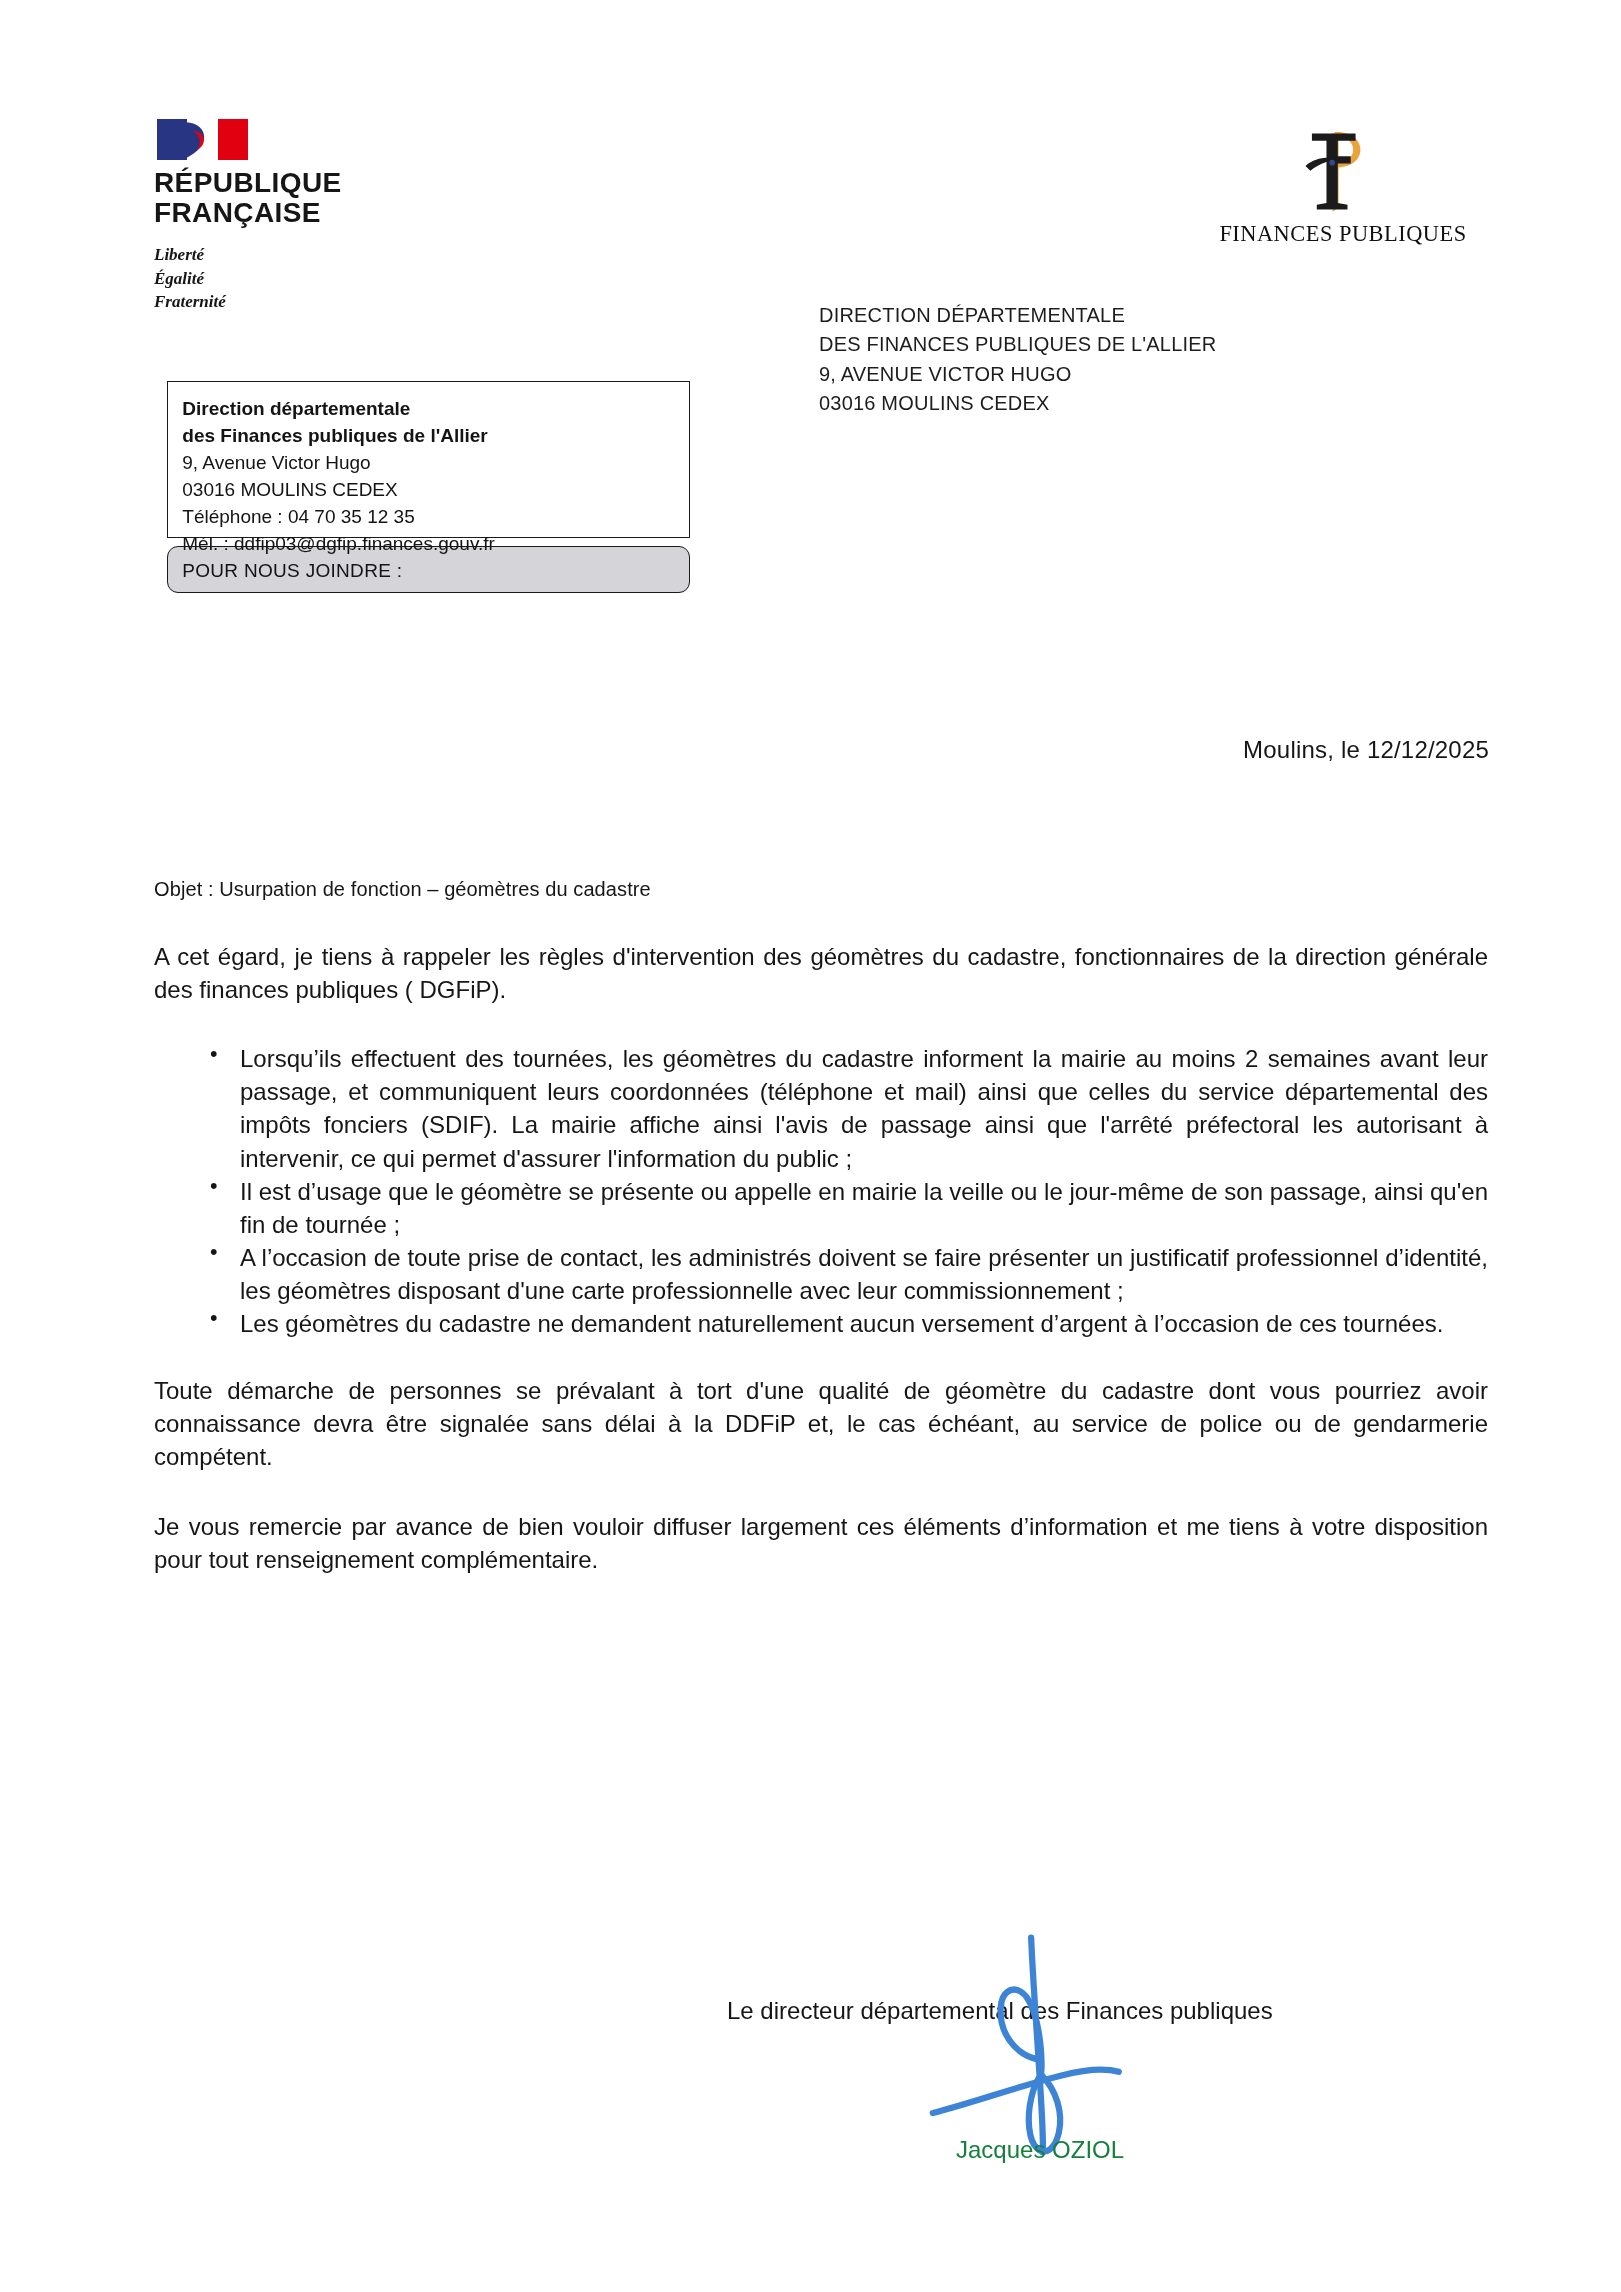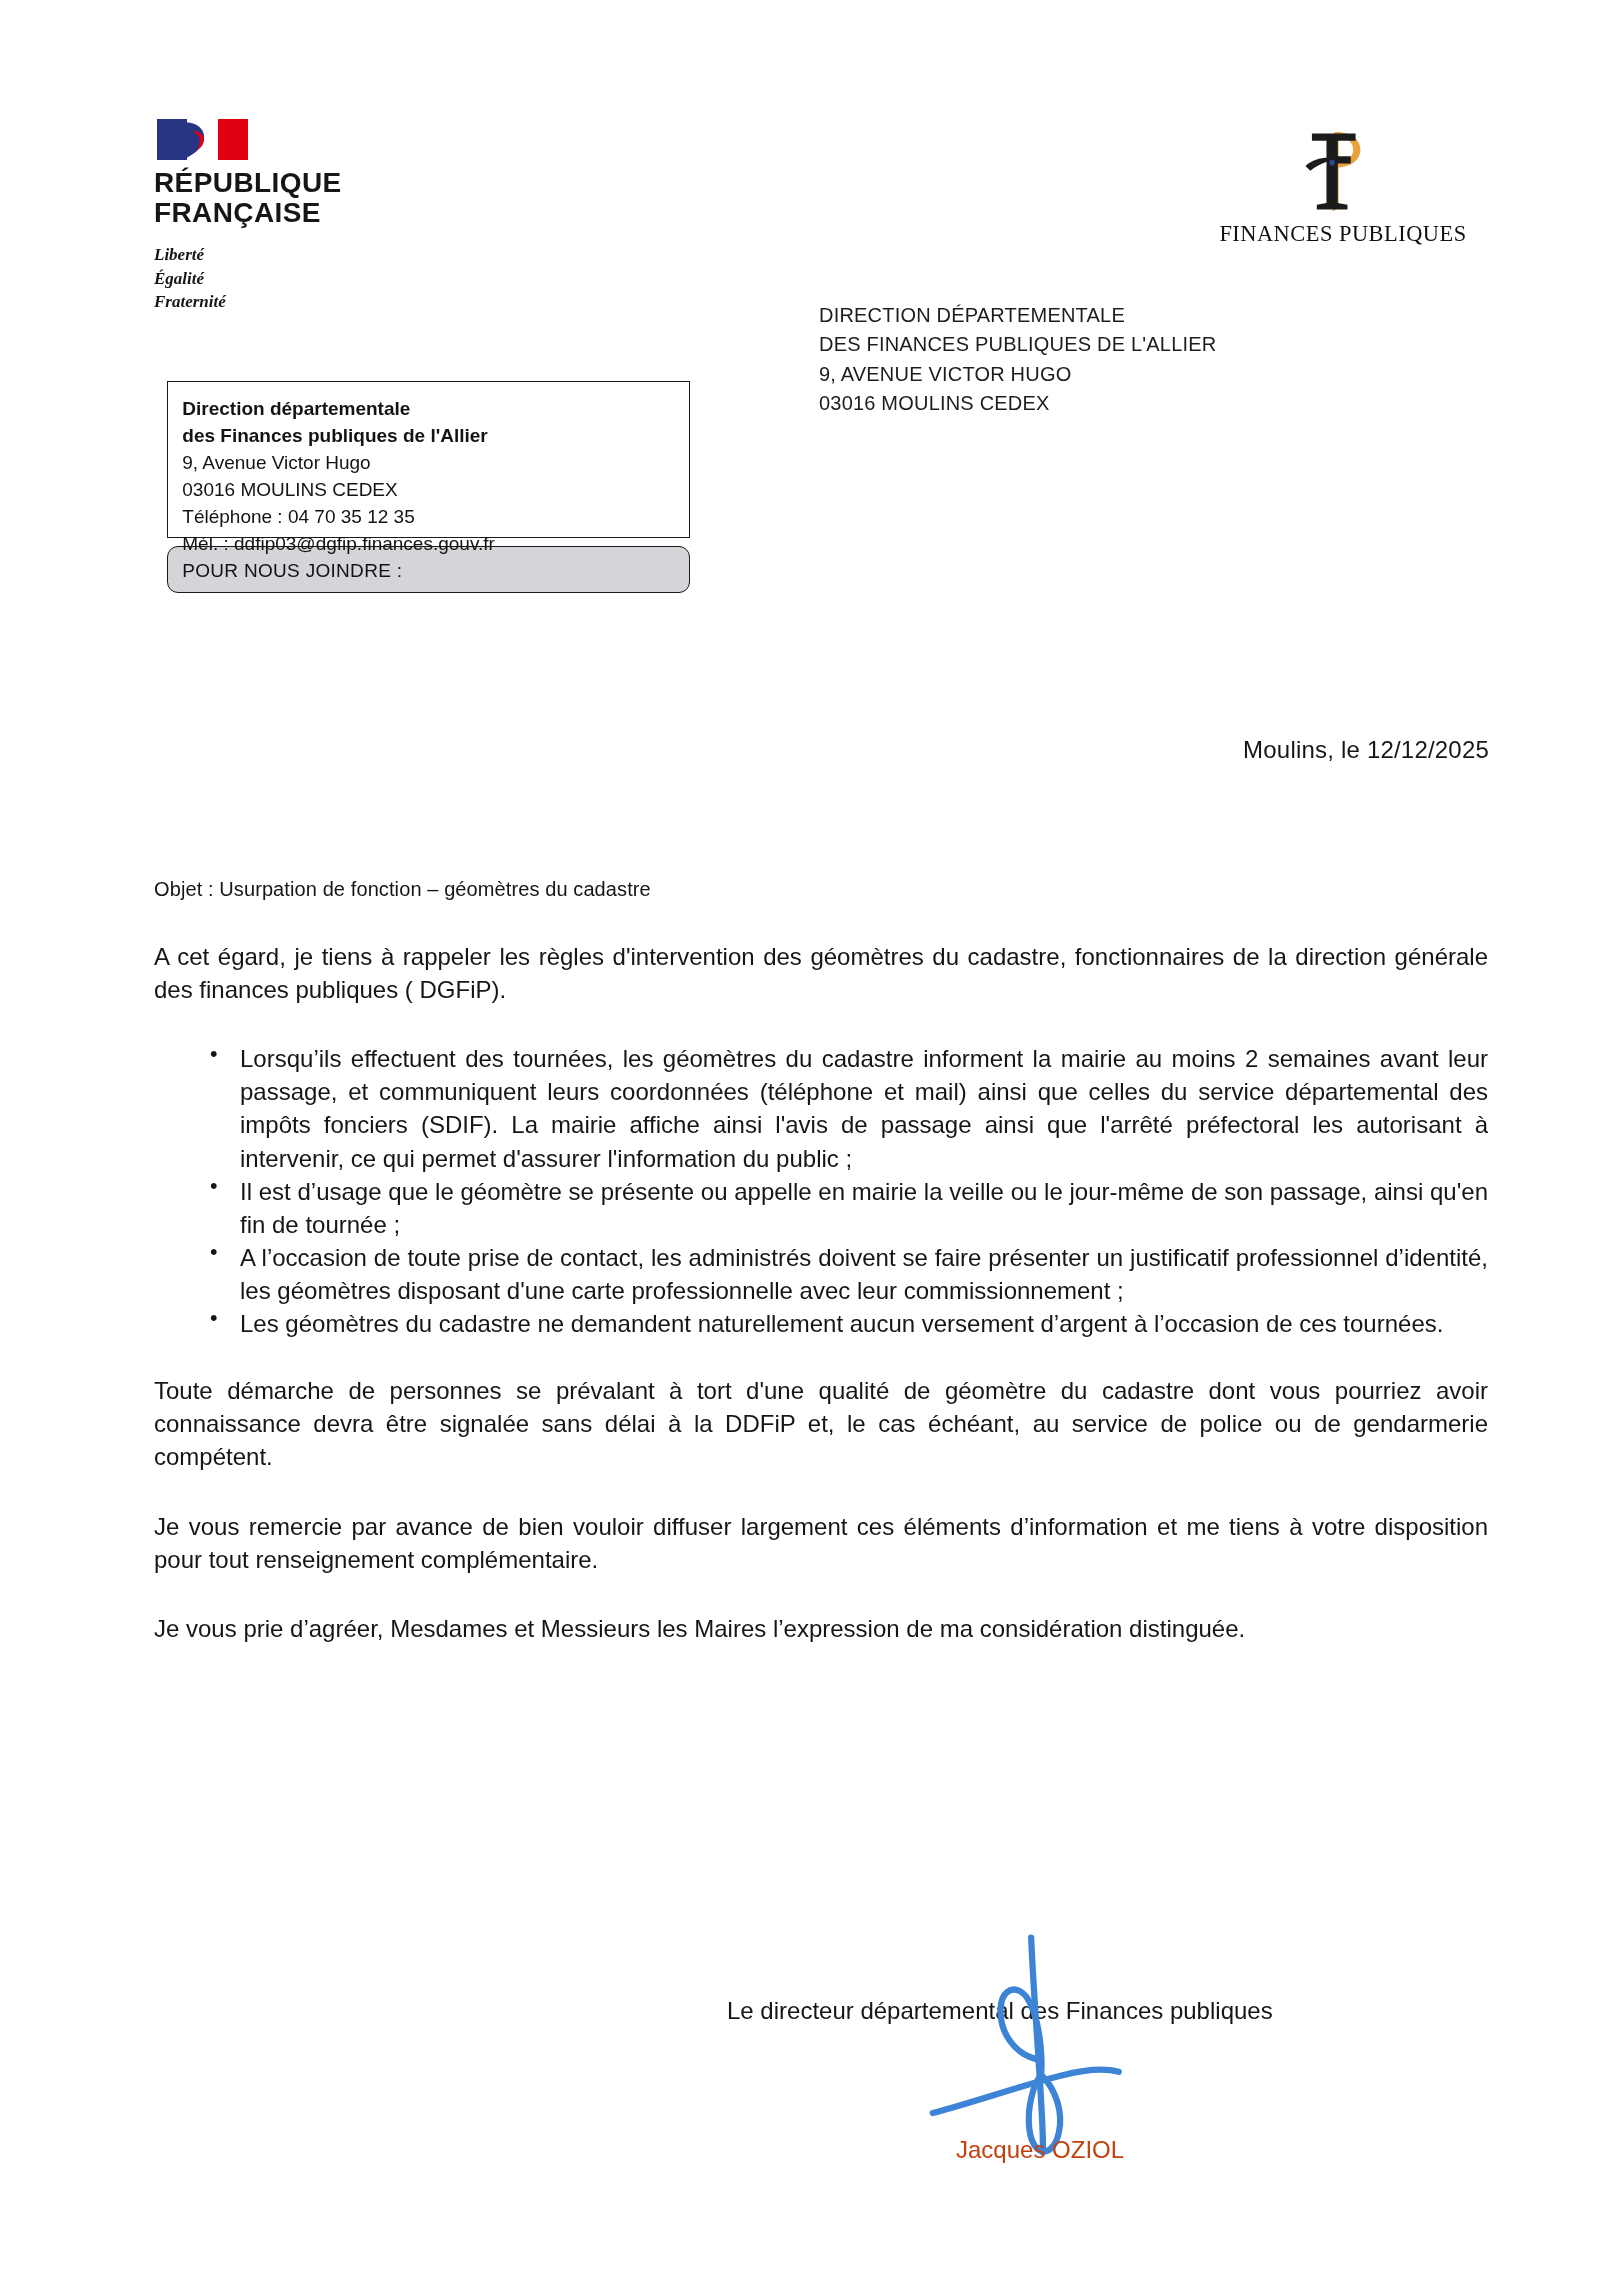--- a/index.html
+++ b/index.html
@@ -211,21 +211,21 @@
     top: 0;
     font-size: 24px;
     color: #161616;
     white-space: nowrap;
   }
   .sig-name {
     position: absolute;
     left: 802px;
     top: 139px;
     font-size: 24px;
-    color: #c2410c;
+    color: #15803d;
     white-space: nowrap;
   }
   .sig-mark {
     position: absolute;
     left: 766px;
     top: -70px;
     width: 233px;
     height: 304px;
     pointer-events: none;
   }
@@ -315,21 +315,20 @@
       <li>Lorsqu’ils effectuent des tournées, les géomètres du cadastre informent la mairie au moins 2 semaines avant leur passage, et communiquent leurs coordonnées (téléphone et mail) ainsi que celles du service départemental des impôts fonciers (SDIF). La mairie affiche ainsi l'avis de passage ainsi que l'arrêté préfectoral les autorisant à intervenir, ce qui permet d'assurer l'information du public ;</li>
       <li>Il est d’usage que le géomètre se présente ou appelle en mairie la veille ou le jour-même de son passage, ainsi qu'en fin de tournée ;</li>
       <li>A l’occasion de toute prise de contact, les administrés doivent se faire présenter un justificatif professionnel d’identité, les géomètres disposant d'une carte professionnelle avec leur commissionnement ;</li>
       <li>Les géomètres du cadastre ne demandent naturellement aucun versement d’argent à l’occasion de ces tournées.</li>
     </ul>
 
     <p class="para">Toute démarche de personnes se prévalant à tort d'une qualité de géomètre du cadastre dont vous pourriez avoir connaissance devra être signalée sans délai à la DDFiP et, le cas échéant, au service de police ou de gendarmerie compétent.</p>
 
     <p class="para">Je vous remercie par avance de bien vouloir diffuser largement ces éléments d’information et me tiens à votre disposition pour tout renseignement complémentaire.</p>
 
-    <p class="para last-para">Je vous prie d’agréer, Mesdames et Messieurs les Maires l’expression de ma considération distinguée.</p>
   </div>
 
   <div class="sig-area">
     <div class="sig-title">Le directeur départemental des Finances publiques</div>
 
     <svg class="sig-mark" viewBox="0 0 260 340" xmlns="http://www.w3.org/2000/svg">
       <g fill="none" stroke="#3d84d6" stroke-width="7" stroke-linecap="round" stroke-linejoin="round">
 
         <path d="M124 12 C126 60, 130 110, 133 160 C136 205, 138 235, 137 252"></path>
 

